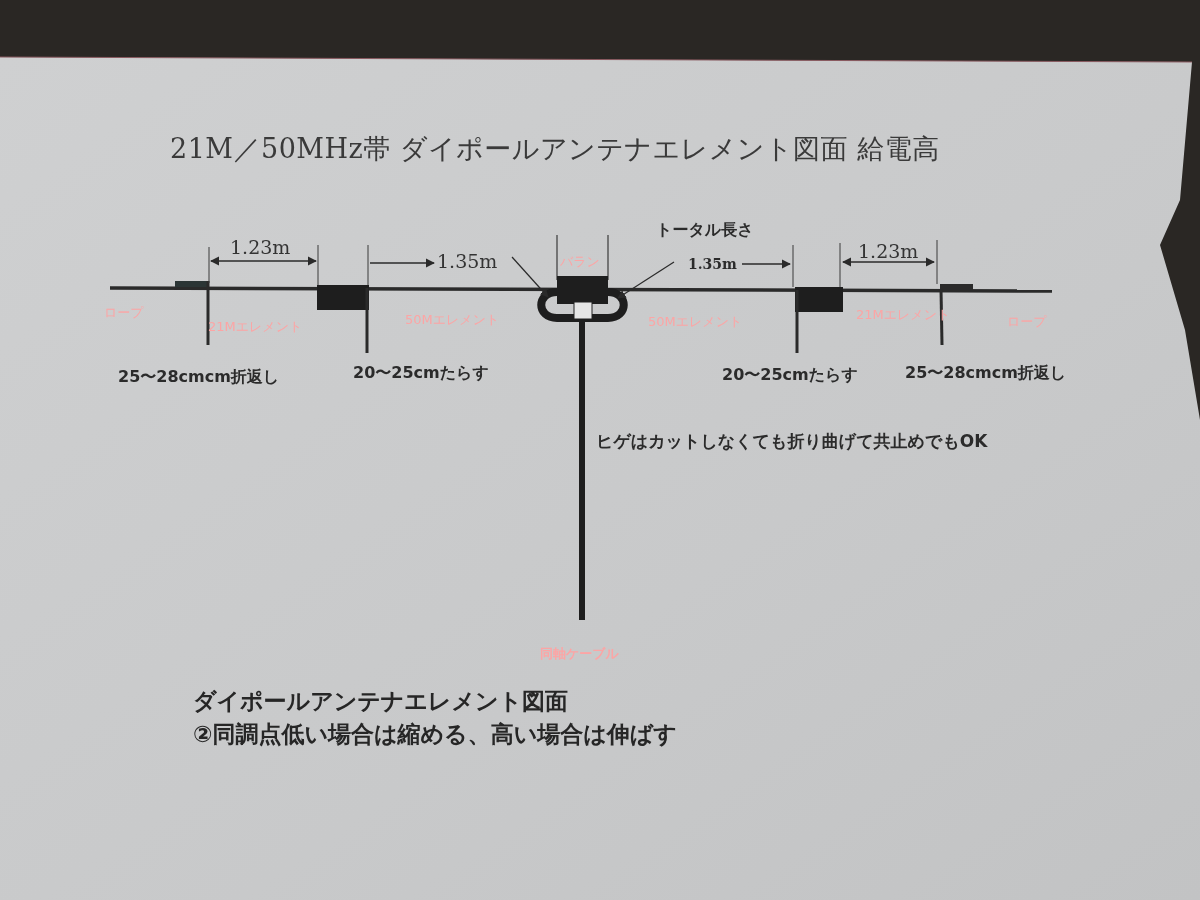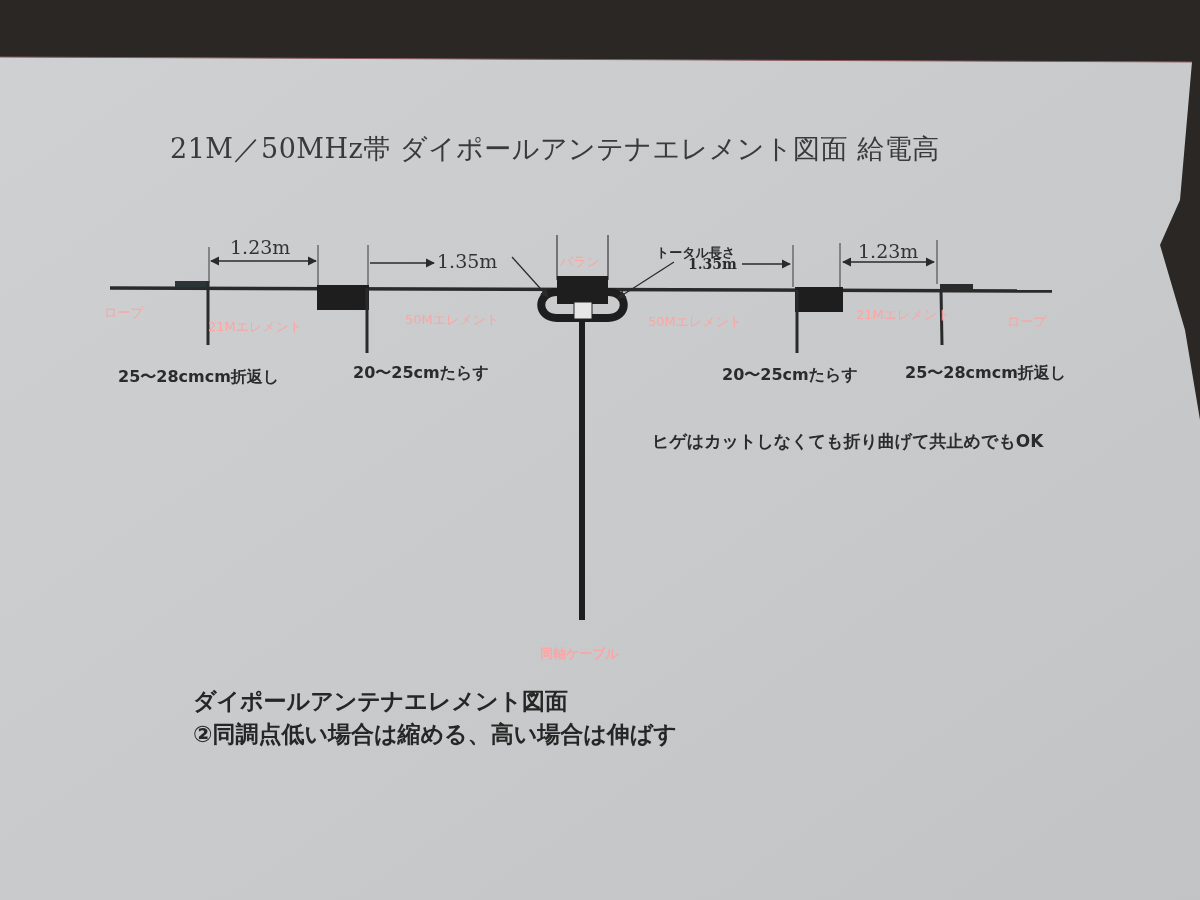--- a/index.html
+++ b/index.html
@@ -82,28 +82,28 @@
 
   <div class="txt dim" style="left:230px;top:236px;">1.23m</div>
   <div class="txt dim" style="left:437px;top:250px;">1.35m</div>
   <div class="txt small" style="left:104px;top:304px;">ロープ</div>
   <div class="txt small" style="left:208px;top:318px;">21Mエレメント</div>
   <div class="txt small" style="left:405px;top:311px;">50Mエレメント</div>
   <div class="txt bold" style="left:118px;top:367px;font-size:16px;">25〜28cmcm折返し</div>
   <div class="txt bold" style="left:353px;top:363px;font-size:16px;">20〜25cmたらす</div>
 
   <div class="txt small" style="left:560px;top:253px;">バラン</div>
-  <div class="txt bold" style="left:656px;top:244px;font-size:13px;">トータル長さ</div>
+  <div class="txt bold" style="left:656px;top:220px;font-size:16px;">トータル長さ</div>
   <div class="txt bold" style="left:688px;top:256px;font-size:14px;font-family:'DejaVu Serif',serif;">1.35m</div>
   <div class="txt small" style="left:540px;top:645px;font-weight:bold;">同軸ケーブル</div>
 
   <div class="txt small" style="left:648px;top:313px;">50Mエレメント</div>
   <div class="txt dim" style="left:858px;top:240px;">1.23m</div>
   <div class="txt small" style="left:856px;top:306px;">21Mエレメント</div>
   <div class="txt small" style="left:1007px;top:313px;">ロープ</div>
   <div class="txt bold" style="left:722px;top:365px;font-size:16px;">20〜25cmたらす</div>
   <div class="txt bold" style="left:905px;top:363px;font-size:16px;">25〜28cmcm折返し</div>
 
-  <div class="txt bold" style="left:652px;top:430px;font-size:17px;">ヒゲはカットしなくても折り曲げて共止めでもOK</div>
+  <div class="txt bold" style="left:596px;top:430px;font-size:17px;">ヒゲはカットしなくても折り曲げて共止めでもOK</div>
 
   <div class="txt note" style="left:193px;top:686px;">ダイポールアンテナエレメント図面</div>
   <div class="txt note" style="left:193px;top:719px;">②同調点低い場合は縮める、高い場合は伸ばす</div>
 </div>
 
 </body></html>

